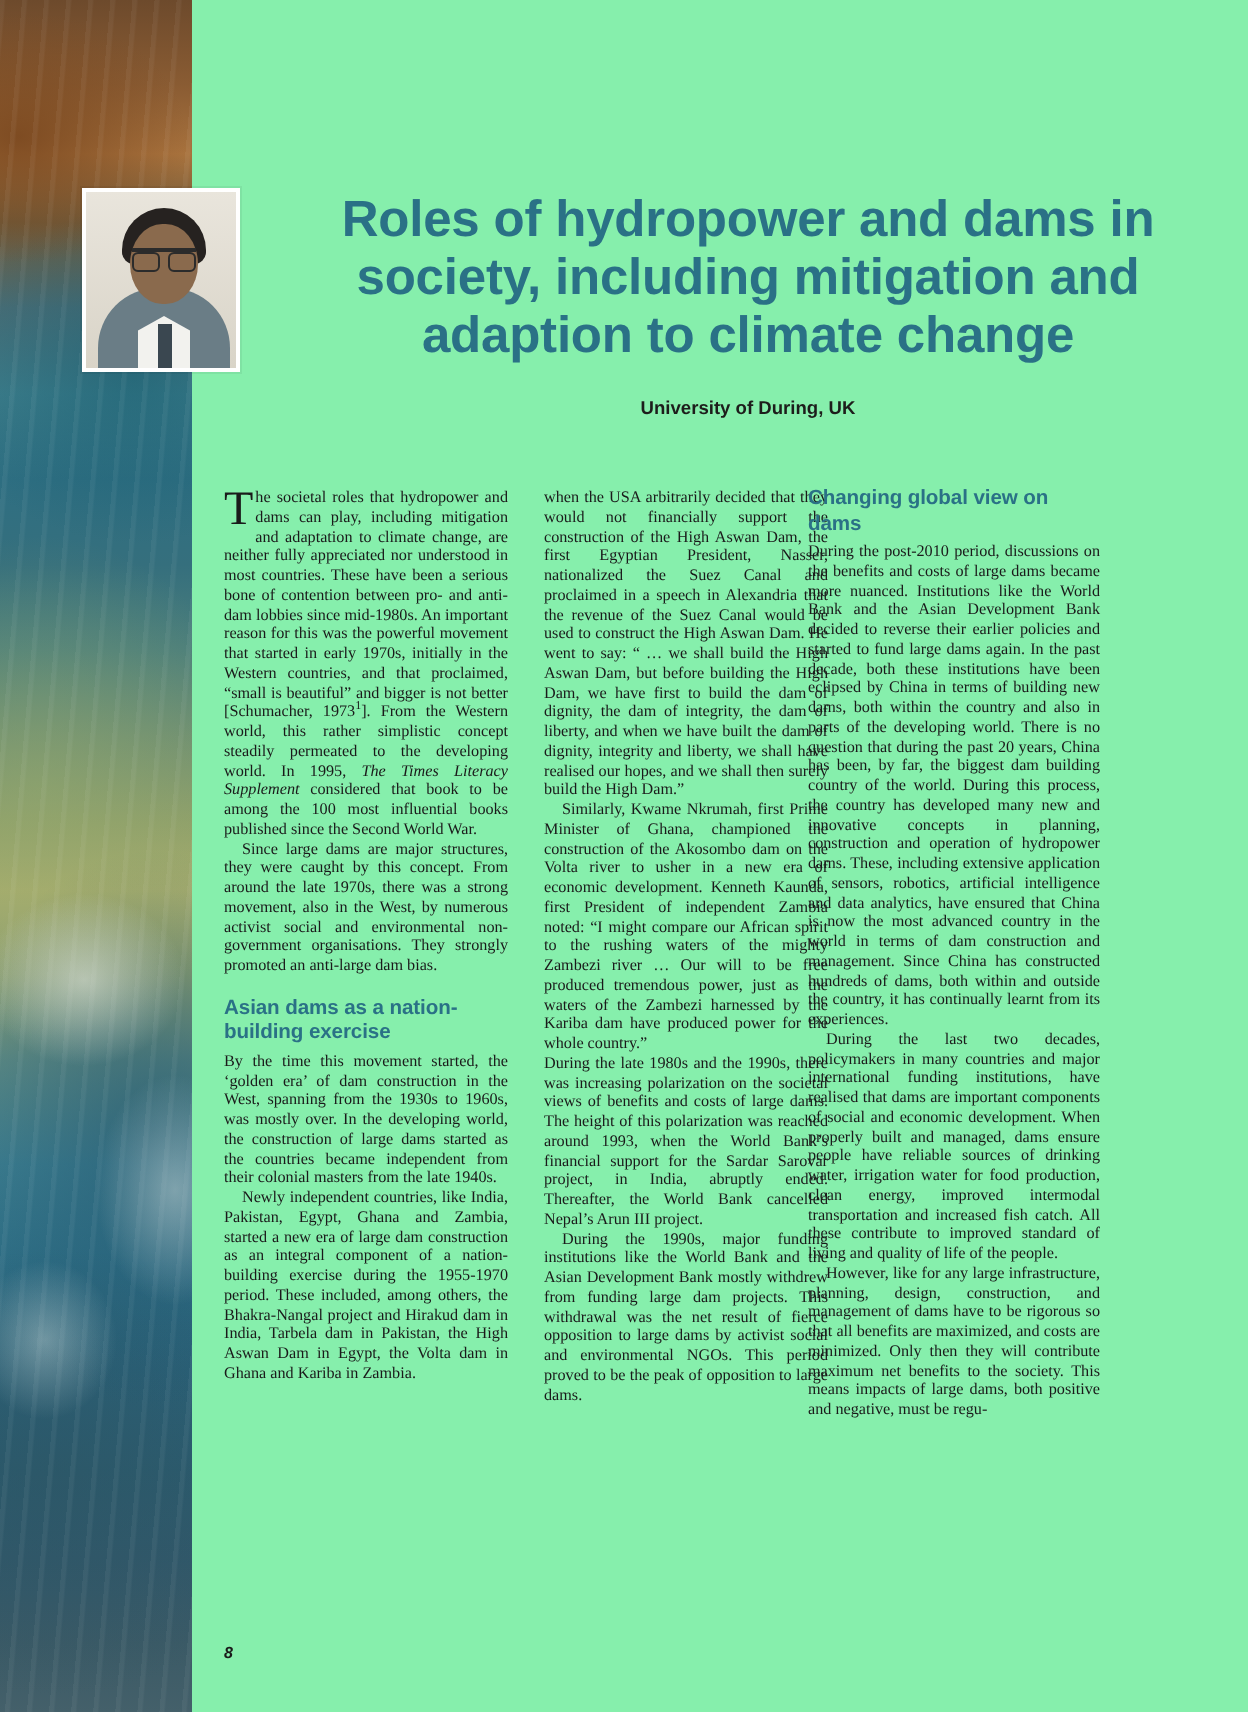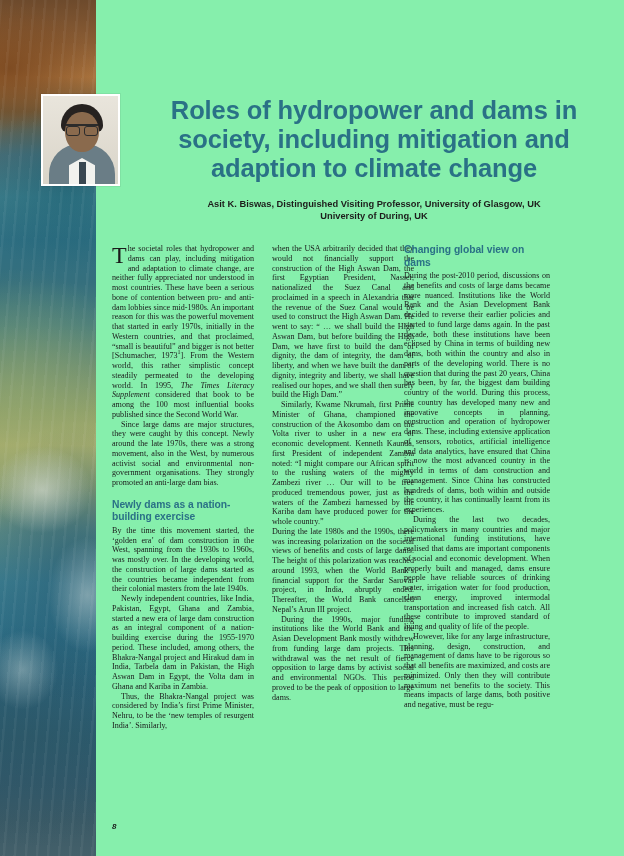--- a/index.html
+++ b/index.html
@@ -160,34 +160,32 @@
     <div class="shirt"></div>
     <div class="tie"></div>
     <div class="hair"></div>
     <div class="face"></div>
     <div class="glasses"></div>
   </div>
 
   <div class="titlewrap">
     <h1 class="title">Roles of hydropower and dams in society, including mitigation and adaption to climate change</h1>
     <div class="byline">
-      <div>Asit K. Biswas, Distinguished Visiting Professor, University of Glasgow, UK</div>
       <div>University of During, UK</div>
     </div>
   </div>
 
   <div class="cols">
 
     <div class="col c1">
       <p class="noind"><span class="dropcap">T</span><span>he societal roles that hydropower and dams can play, including mitigation and adaptation to climate change, are neither fully appreciated nor understood in most countries. These have been a serious bone of contention between pro- and anti-dam lobbies since mid-1980s. An important reason for this was the powerful movement that started in early 1970s, initially in the Western countries, and that proclaimed, “small is beautiful” and bigger is not better [Schumacher, 1973</span><sup>1</sup><span>]. From the Western world, this rather simplistic concept steadily permeated to the developing world. In 1995, </span><em>The Times Literacy Supplement</em><span> considered that book to be among the 100 most influential books published since the Second World War.</span></p>
-      <p>Since large dams are major structures, they were caught by this concept. Newly around the late 1970s, there was a strong movement, also in the West, by numerous activist social and environmental non-government organisations. They strongly promoted an anti-large dam bias.</p>
-      <h2 class="sec">Newly dams as a nation-building exercise</h2>
+      <p>Since large dams are major structures, they were caught by this concept. From around the late 1970s, there was a strong movement, also in the West, by numerous activist social and environmental non-government organisations. They strongly promoted an anti-large dam bias.</p>
+      <h2 class="sec">Asian dams as a nation-building exercise</h2>
       <p class="noind">By the time this movement started, the ‘golden era’ of dam construction in the West, spanning from the 1930s to 1960s, was mostly over. In the developing world, the construction of large dams started as the countries became independent from their colonial masters from the late 1940s.</p>
       <p>Newly independent countries, like India, Pakistan, Egypt, Ghana and Zambia, started a new era of large dam construction as an integral component of a nation-building exercise during the 1955-1970 period. These included, among others, the Bhakra-Nangal project and Hirakud dam in India, Tarbela dam in Pakistan, the High Aswan Dam in Egypt, the Volta dam in Ghana and Kariba in Zambia.</p>
-      <p>Thus, the Bhakra-Nangal project was considered by India’s first Prime Minister, Nehru, to be the ‘new temples of resurgent India’. Similarly,</p>
     </div>
 
     <div class="col c2">
       <p class="noind">when the USA arbitrarily decided that they would not financially support the construction of the High Aswan Dam, the first Egyptian President, Nasser, nationalized the Suez Canal and proclaimed in a speech in Alexandria that the revenue of the Suez Canal would be used to construct the High Aswan Dam. He went to say: “ … we shall build the High Aswan Dam, but before building the High Dam, we have first to build the dam of dignity, the dam of integrity, the dam of liberty, and when we have built the dam of dignity, integrity and liberty, we shall have realised our hopes, and we shall then surely build the High Dam.”</p>
       <p>Similarly, Kwame Nkrumah, first Prime Minister of Ghana, championed the construction of the Akosombo dam on the Volta river to usher in a new era of economic development. Kenneth Kaunda, first President of independent Zambia noted: “I might compare our African spirit to the rushing waters of the mighty Zambezi river … Our will to be free produced tremendous power, just as the waters of the Zambezi harnessed by the Kariba dam have produced power for the whole country.”</p>
       <p class="noind">During the late 1980s and the 1990s, there was increasing polarization on the societal views of benefits and costs of large dams. The height of this polarization was reached around 1993, when the World Bank’s financial support for the Sardar Sarovar project, in India, abruptly ended. Thereafter, the World Bank cancelled Nepal’s Arun III project.</p>
       <p>During the 1990s, major funding institutions like the World Bank and the Asian Development Bank mostly withdrew from funding large dam projects. This withdrawal was the net result of fierce opposition to large dams by activist social and environmental NGOs. This period proved to be the peak of opposition to large dams.</p>
     </div>
 
     <div class="col c3">

